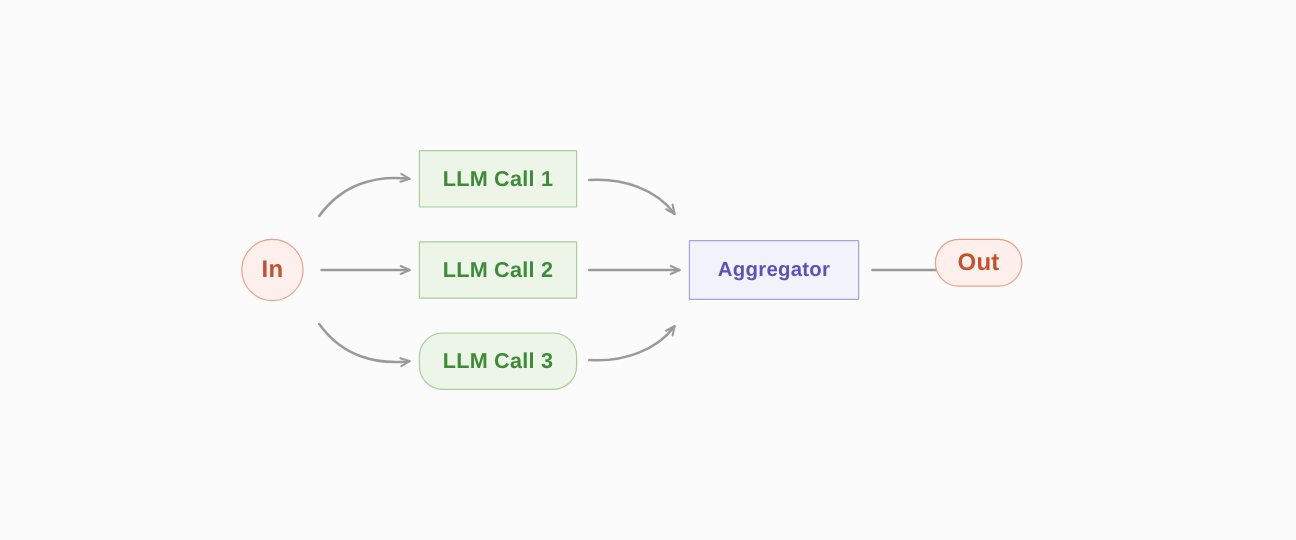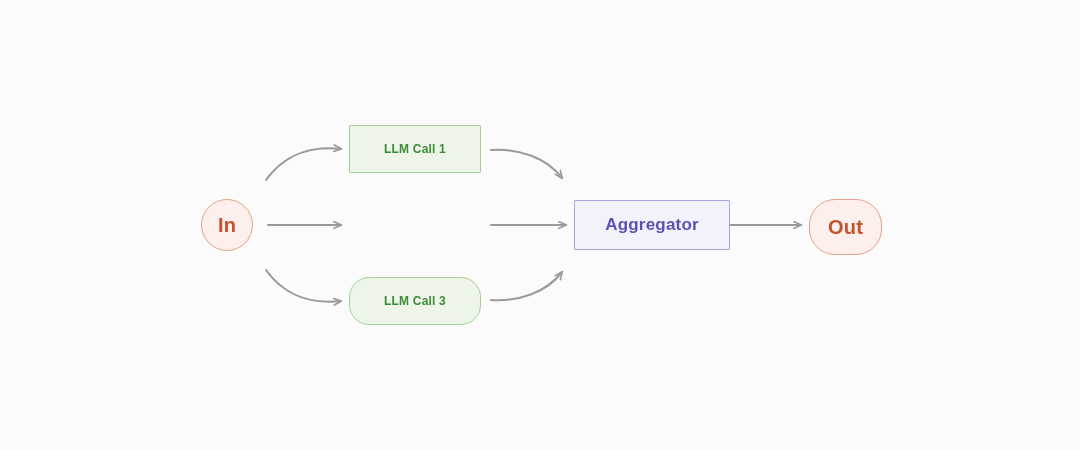--- a/index.html
+++ b/index.html
@@ -42,43 +42,43 @@
     font-size: 20px;
   }
   .node-in {
     left: 201px;
     top: 199px;
     width: 52px;
     height: 52px;
     border-radius: 50%;
   }
   .node-out {
-    left: 809px;
+    left: 779px;
     top: 199px;
     width: 73px;
-    height: 56px;
+    height: 40px;
     border-radius: 26px;
   }
   .node-llm {
     left: 349px;
     width: 132px;
     height: 48px;
     background: #edf5e8;
     border: 1.3px solid #a8cf9a;
     color: #3d8b37;
-    font-size: 12px;
+    font-size: 18px;
     border-radius: 1px;
   }
   .llm-1 { top: 125px; }
   .llm-2 { top: 201px; }
   .llm-3 { top: 277px; border-radius: 20px; }
   .node-aggregator {
     left: 574px;
     top: 200px;
-    width: 156px;
+    width: 142px;
     height: 50px;
     background: #f2f2fb;
     border: 1.4px solid #a5a2e0;
     color: #5a52b5;
     font-size: 17px;
     border-radius: 1px;
   }
 </style>
 </head>
 <body>
@@ -110,20 +110,23 @@
   </svg>
 
   <div class="node node-terminal node-in">
     <span>In</span>
   </div>
 
   <div class="node node-llm llm-1">
     <span>LLM Call 1</span>
   </div>
 
+  <div class="node node-llm llm-2">
+    <span>LLM Call 2</span>
+  </div>
 
   <div class="node node-llm llm-3">
     <span>LLM Call 3</span>
   </div>
 
   <div class="node node-aggregator">
     <span>Aggregator</span>
   </div>
 
   <div class="node node-terminal node-out">

